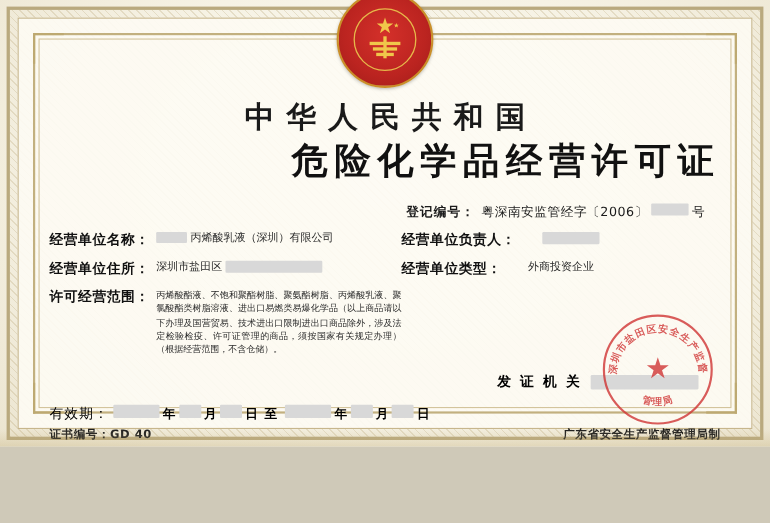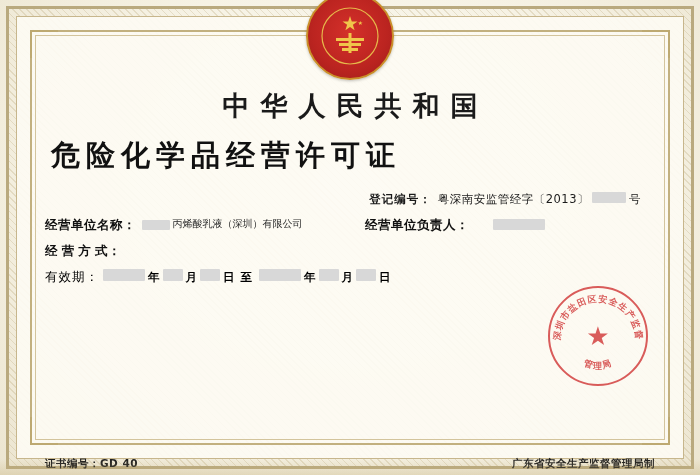--- a/index.html
+++ b/index.html
@@ -9,21 +9,21 @@
   body {
     width: 700px;
     height: 475px;
     overflow: hidden;
     font-family: "DejaVu Sans", "Liberation Sans", sans-serif;
     background: #cfc9b8;
   }
   .cert {
     position: relative;
     width: 700px;
-    height: 475px;
+    height: 406px;
     background:
       radial-gradient(ellipse at 50% 40%, #fdfcf6 0%, #f6f2e4 55%, #ece5d0 100%);
     box-sizing: border-box;
     overflow: hidden;
   }
   
   .border-outer {
     position: absolute;
     left: 6px; top: 6px; right: 6px; bottom: 6px;
     border: 3px solid #b9a97e;
@@ -88,27 +88,27 @@
     text-align: center;
     font-family: "DejaVu Serif", "Liberation Serif", serif;
     font-weight: bold;
     color: #1a1a1a;
     font-size: 27px;
     letter-spacing: 11px;
     margin-top: 14px;
     text-indent: 11px;
   }
   .title-main {
-    text-align: left;
+    text-align: right;
     font-family: "DejaVu Serif", "Liberation Serif", serif;
     font-weight: bold;
     color: #111;
-    font-size: 29px;
+    font-size: 33px;
     letter-spacing: 6px;
-    margin-top: 12px;
+    margin-top: 0;
     text-indent: 6px;
   }
   .regno-row {
     margin-top: 16px;
     display: flex;
     justify-content: flex-end;
     align-items: baseline;
     font-size: 11.5px;
     color: #1b1b1b;
     padding-right: 14px;
@@ -124,21 +124,20 @@
   .redact {
     display: inline-block;
     background: #d8d8d8;
     border-radius: 1px;
     vertical-align: middle;
   }
   .fields {
     margin-top: 10px;
     font-size: 12px;
     color: #141414;
-    font-family: Liberation Serif, serif;
   }
   .frow {
     display: flex;
     margin-bottom: 9px;
     align-items: flex-start;
   }
   .fcol {
     display: flex;
     align-items: flex-start;
   }
@@ -278,21 +277,21 @@
     </svg>
   </div>
 
   <div class="content">
 
     <div class="title-cn">中华人民共和国</div>
     <div class="title-main">危险化学品经营许可证</div>
 
     <div class="regno-row">
       <span class="regno-label">登记编号：</span>
-      <span class="regno-value">粤深南安监管经字〔2013〕</span>
+      <span class="regno-value">粤深南安监管经字〔2006〕</span>
       <span class="redact" style="width:34px;height:11px;margin:0 3px;"></span>
       <span class="regno-value">号</span>
     </div>
 
     <div class="fields">
 
       <div class="frow">
         <div class="fcol left">
           <span class="flabel">经营单位名称：</span>
           <span class="fvalue">
@@ -301,29 +300,49 @@
           </span>
         </div>
         <div class="fcol right">
           <span class="flabel">经营单位负责人：</span>
           <span class="fvalue">
             <span class="redact" style="width:52px;height:11px;"></span>
           </span>
         </div>
       </div>
 
-
       <div class="frow">
+        <div class="fcol left">
+          <span class="flabel">经营单位住所：</span>
+          <span class="fvalue">
+            <span>深圳市盐田区</span>
+            <span class="redact" style="width:88px;height:11px;"></span>
+          </span>
+        </div>
         <div class="fcol right">
-          <span class="flabel">经 营 方 式：</span>
+          <span class="flabel">经营单位类型：</span>
+          <span class="fvalue">外商投资企业</span>
         </div>
       </div>
 
+      <div class="frow">
+        <div class="fcol left" style="align-items:flex-start;">
+          <span class="flabel">许可经营范围：</span>
+          <span class="fvalue scope-text" style="width:190px;">丙烯酸酯液、不饱和聚酯树脂、聚氨酯树脂、丙烯酸乳液、聚氯酸酯类树脂溶液、进出口易燃类易爆化学品（以上商品请以下办理及国营贸易、技术进出口限制进出口商品除外，涉及法定检验检疫、许可证管理的商品，须按国家有关规定办理）（根据经营范围，不含仓储）。</span>
+        </div>
+        <div class="fcol right">
+        </div>
+      </div>
+
     </div>
 
+    <div class="issuer-row">
+      <span class="issuer-label">发 证 机 关</span>
+      <span class="redact" style="width:98px;height:13px;"></span>
+    </div>
 
     <div class="validity-row">
       <span class="validity-label">有效期：</span>
 
       <span class="date-seg">
         <span class="redact" style="width:42px;height:12px;"></span>
         <span class="unit">年</span>
         <span class="redact" style="width:20px;height:12px;"></span>
         <span class="unit">月</span>
         <span class="redact" style="width:20px;height:12px;"></span>

